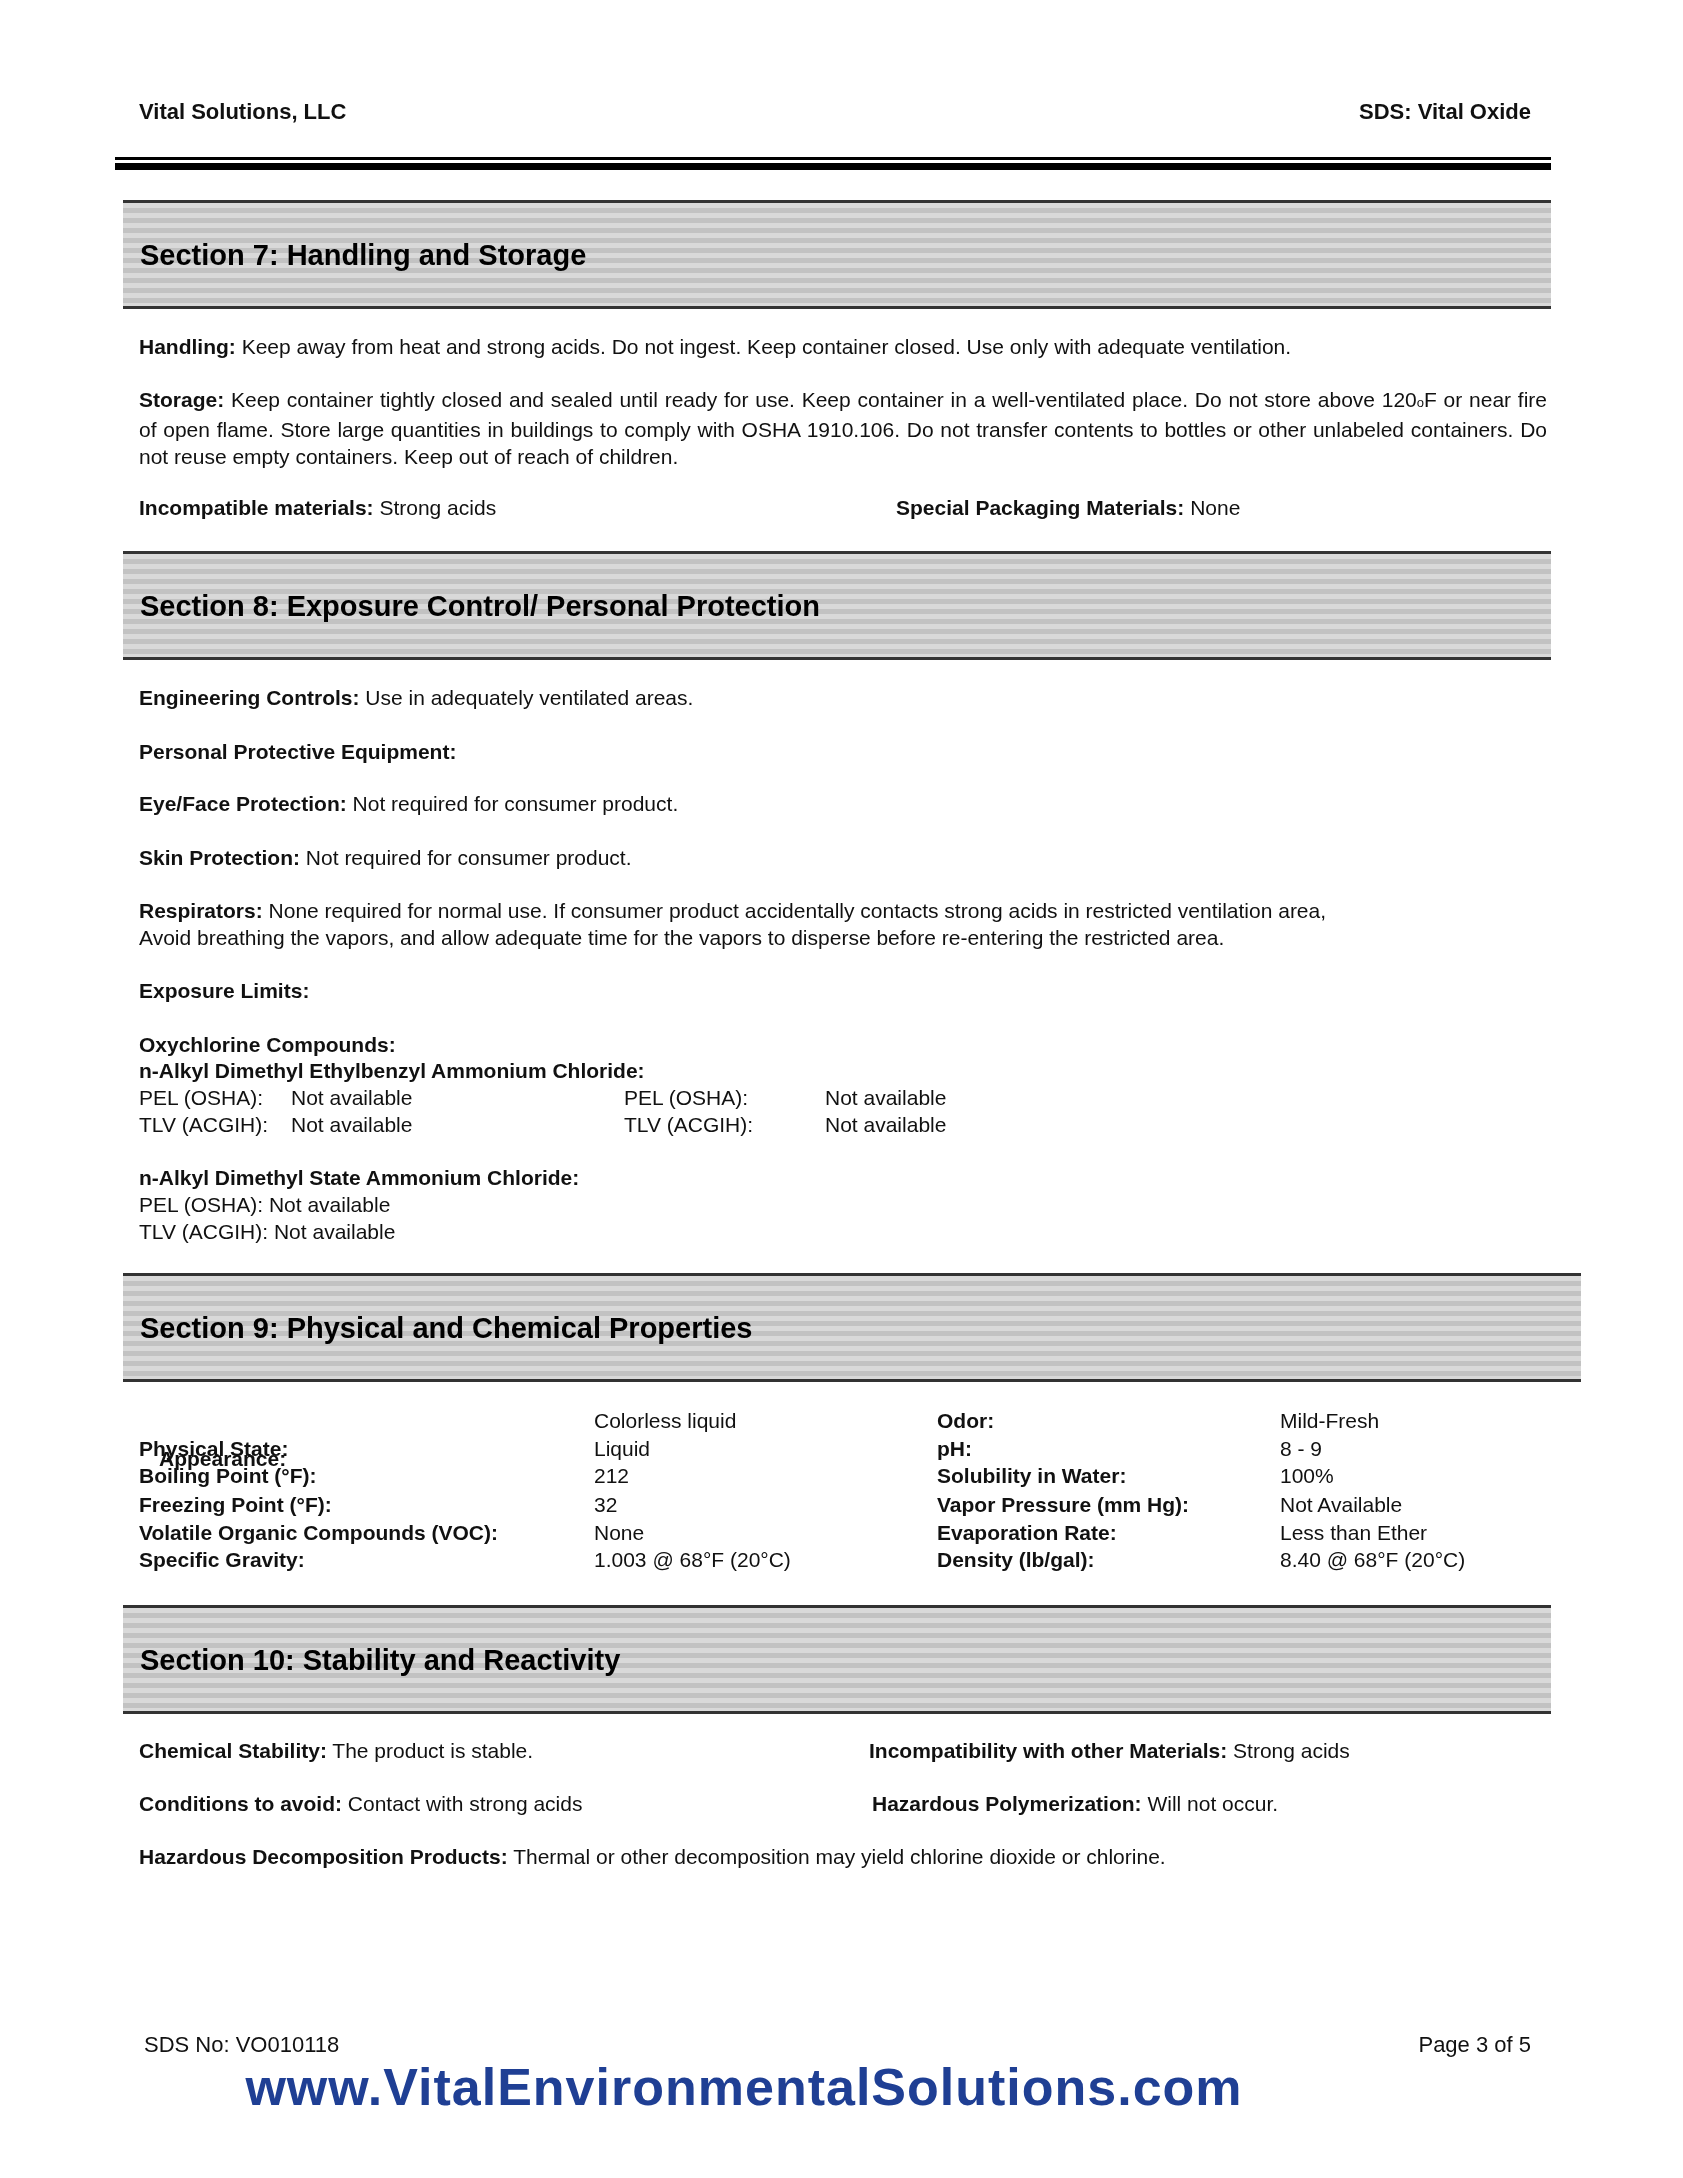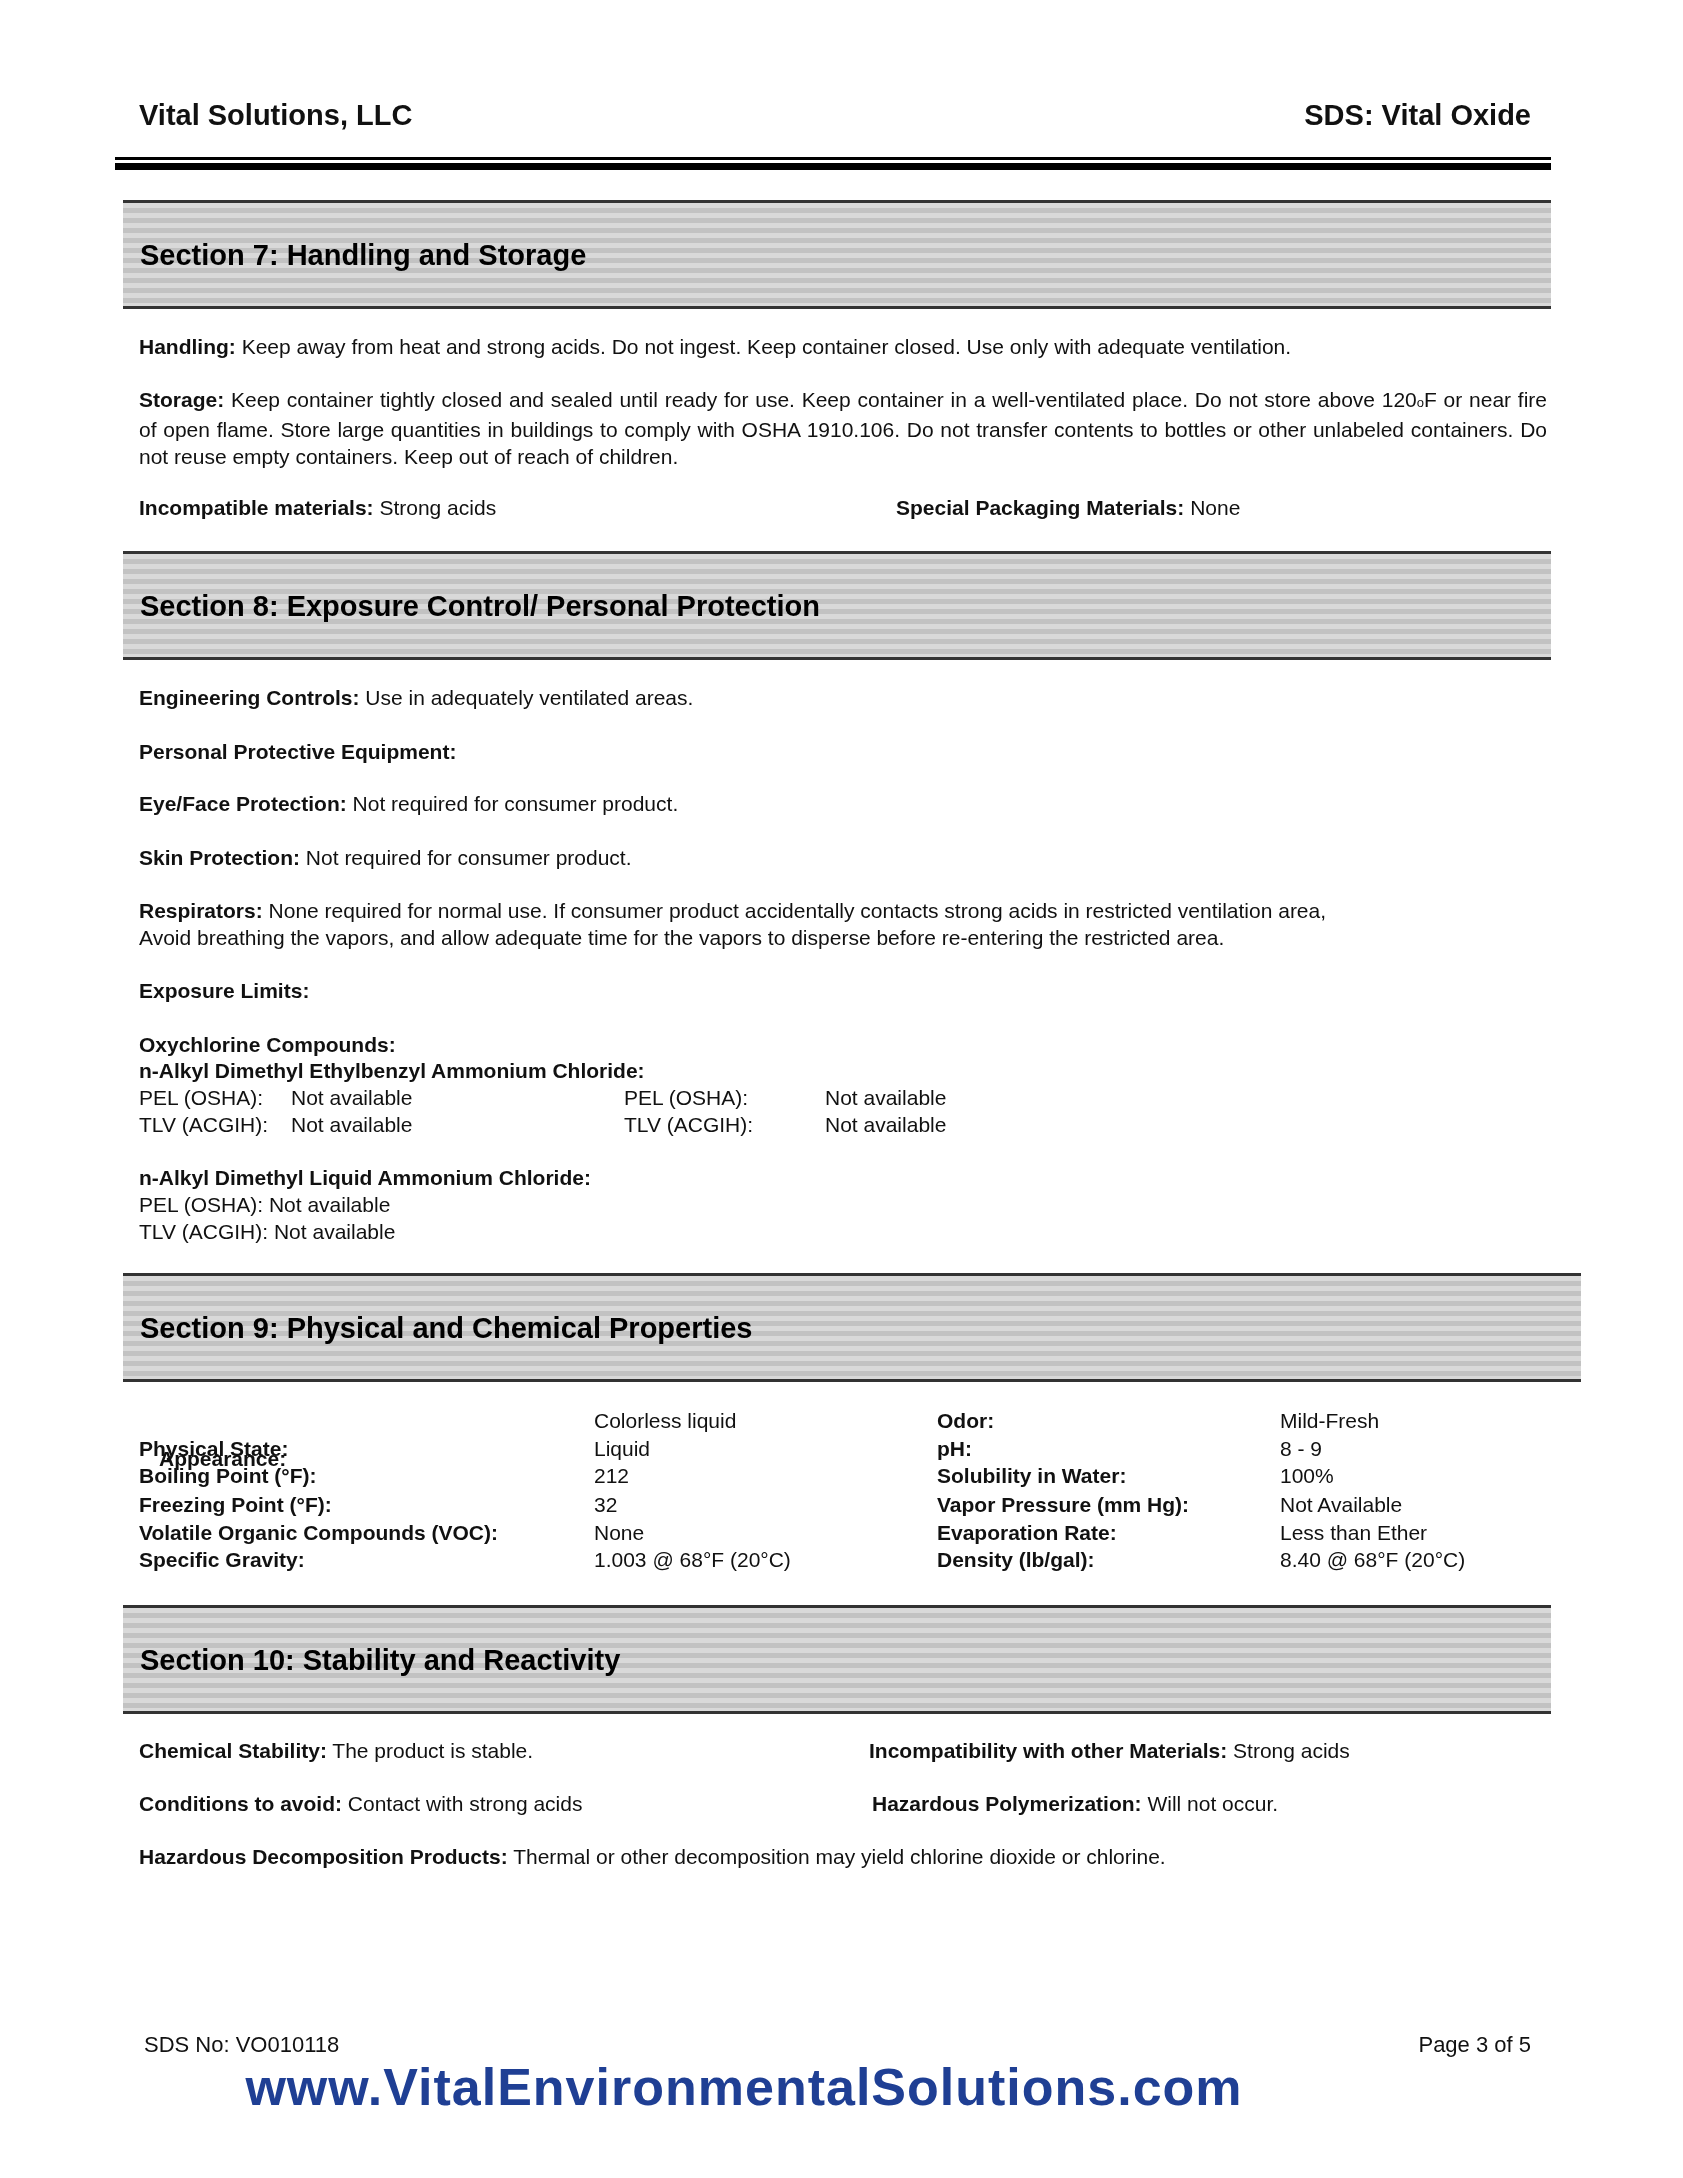--- a/index.html
+++ b/index.html
@@ -1,19 +1,19 @@
 <!DOCTYPE html>
 <html><head>
 <meta charset="utf-8">
 <style>
   html, body { margin: 0; padding: 0; background: #ffffff; }
   body { width: 1683px; height: 2178px; position: relative; overflow: hidden;
          font-family: "Liberation Sans", sans-serif; color: #111; }
   .abs { position: absolute; white-space: nowrap; }
-  .hdr { font-size: 29px; font-weight: bold; top: 99px; }
+  .hdr { font-size: 22px; font-weight: bold; top: 99px; }
   .rule-thin { position: absolute; left: 115px; width: 1436px; top: 157px; height: 3px; background: #000; }
   .rule-thick { position: absolute; left: 115px; width: 1436px; top: 163px; height: 7px; background: #000; }
   .sec { position: absolute; left: 123px; width: 1428px; height: 103px;
          border-top: 3px solid #333; border-bottom: 3px solid #333;
          background: repeating-linear-gradient(to bottom, #d9d9d9 0px, #d9d9d9 5px, #c2c2c2 5px, #c2c2c2 10px); }
   .sec-title { position: absolute; left: 17px; top: 36px; font-size: 29px; font-weight: bold; color: #000; }
   .t { font-size: 21px; line-height: 27px; }
   .b { font-weight: bold; }
   .para { position: absolute; left: 139px; width: 1408px; font-size: 21px; line-height: 27px; text-align: justify; }
   .footer { font-size: 22px; }
@@ -67,21 +67,21 @@
 <div class="abs t" style="left:139px; top:1084px;">PEL (OSHA):</div>
 <div class="abs t" style="left:291px; top:1084px;">Not available</div>
 <div class="abs t" style="left:139px; top:1111px;">TLV (ACGIH):</div>
 <div class="abs t" style="left:291px; top:1111px;">Not available</div>
 
 <div class="abs t" style="left:624px; top:1084px;">PEL (OSHA):</div>
 <div class="abs t" style="left:825px; top:1084px;">Not available</div>
 <div class="abs t" style="left:624px; top:1111px;">TLV (ACGIH):</div>
 <div class="abs t" style="left:825px; top:1111px;">Not available</div>
 
-<div class="abs t b" style="left:139px; top:1164px;">n-Alkyl Dimethyl Liquid Ammonium Chloride:</div>
+<div class="abs t b" style="left:139px; top:1164px;">n-Alkyl Dimethyl State Ammonium Chloride:</div>
 <div class="abs t" style="left:139px; top:1191px;text-align:center;">PEL (OSHA): Not available</div>
 <div class="abs t" style="left:139px; top:1218px;">TLV (ACGIH): Not available</div>
 
 <div class="sec" style="top:1273px;padding-left:30px;">
   <div class="sec-title">Section 9: Physical and Chemical Properties</div>
 </div>
 <div id="props">
     <div class="abs t b" style="left: 139px; top: 1445px; margin-left: 20px;">Appearance:</div>
     <div class="abs t" style="left: 594px; top: 1407px;">Colorless liquid</div>
     <div class="abs t b" style="left: 139px; top: 1435px;">Physical State:</div>

